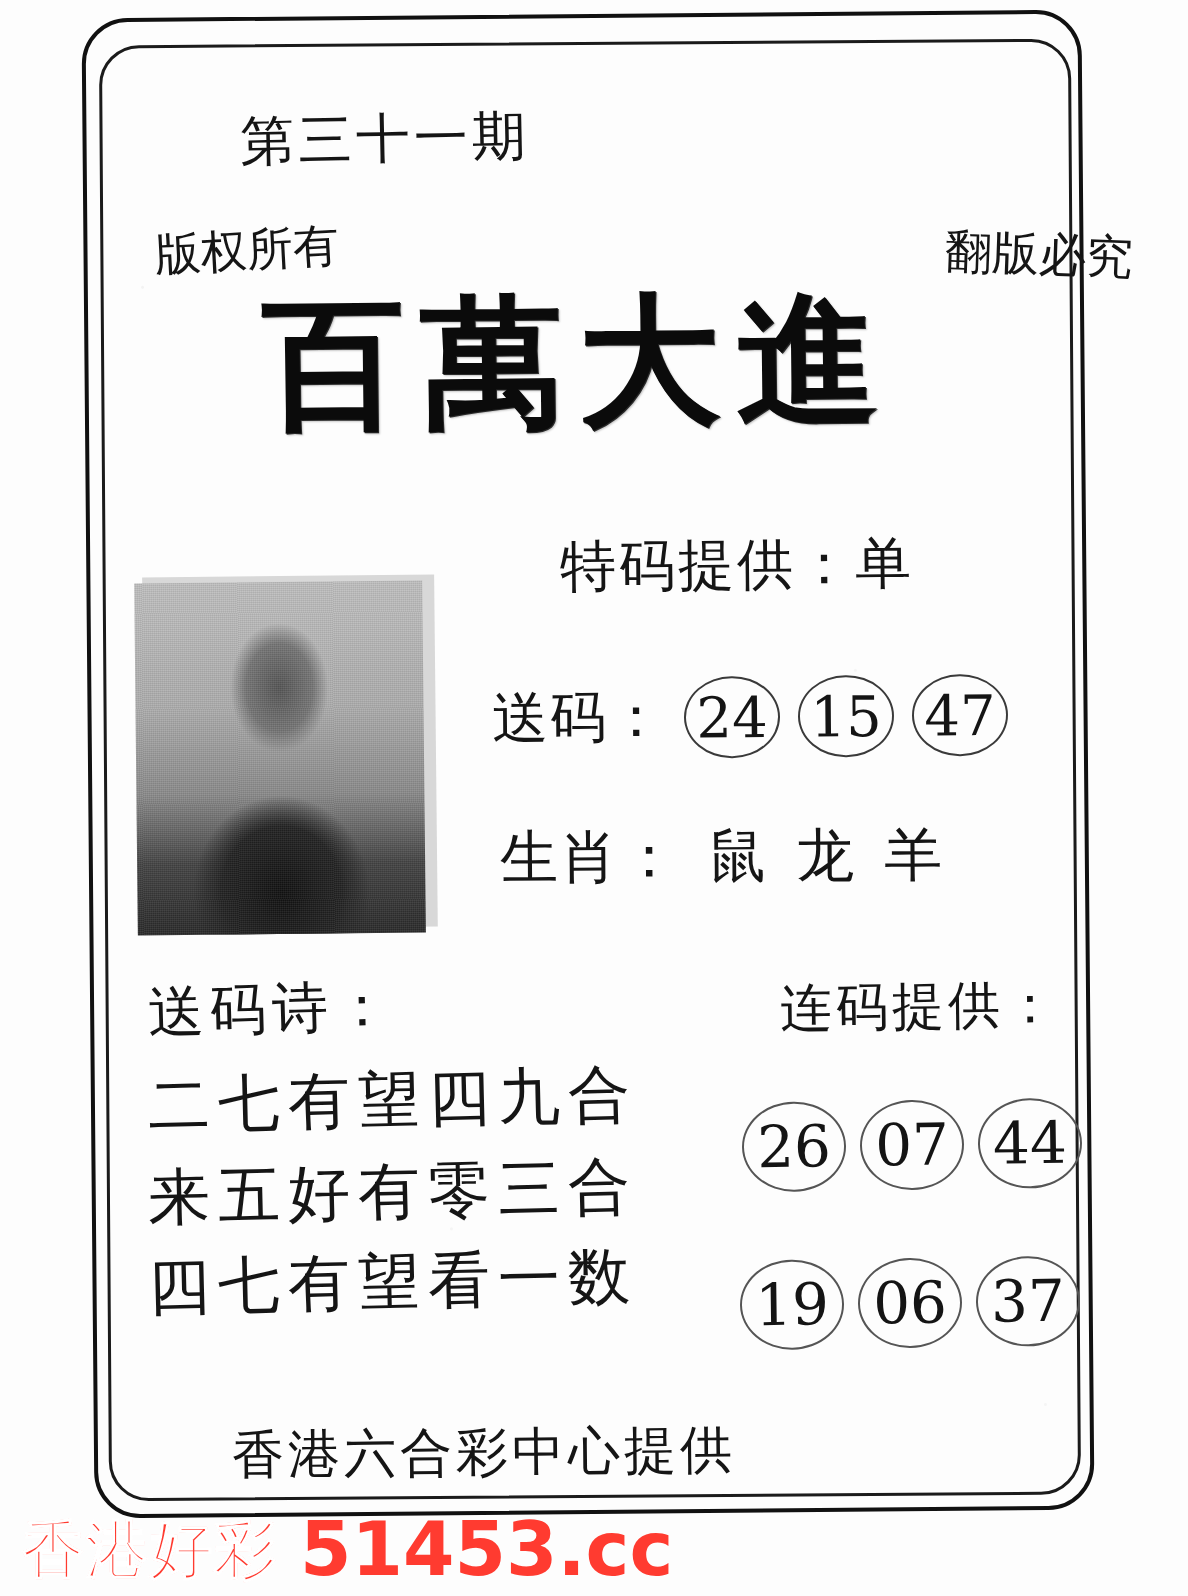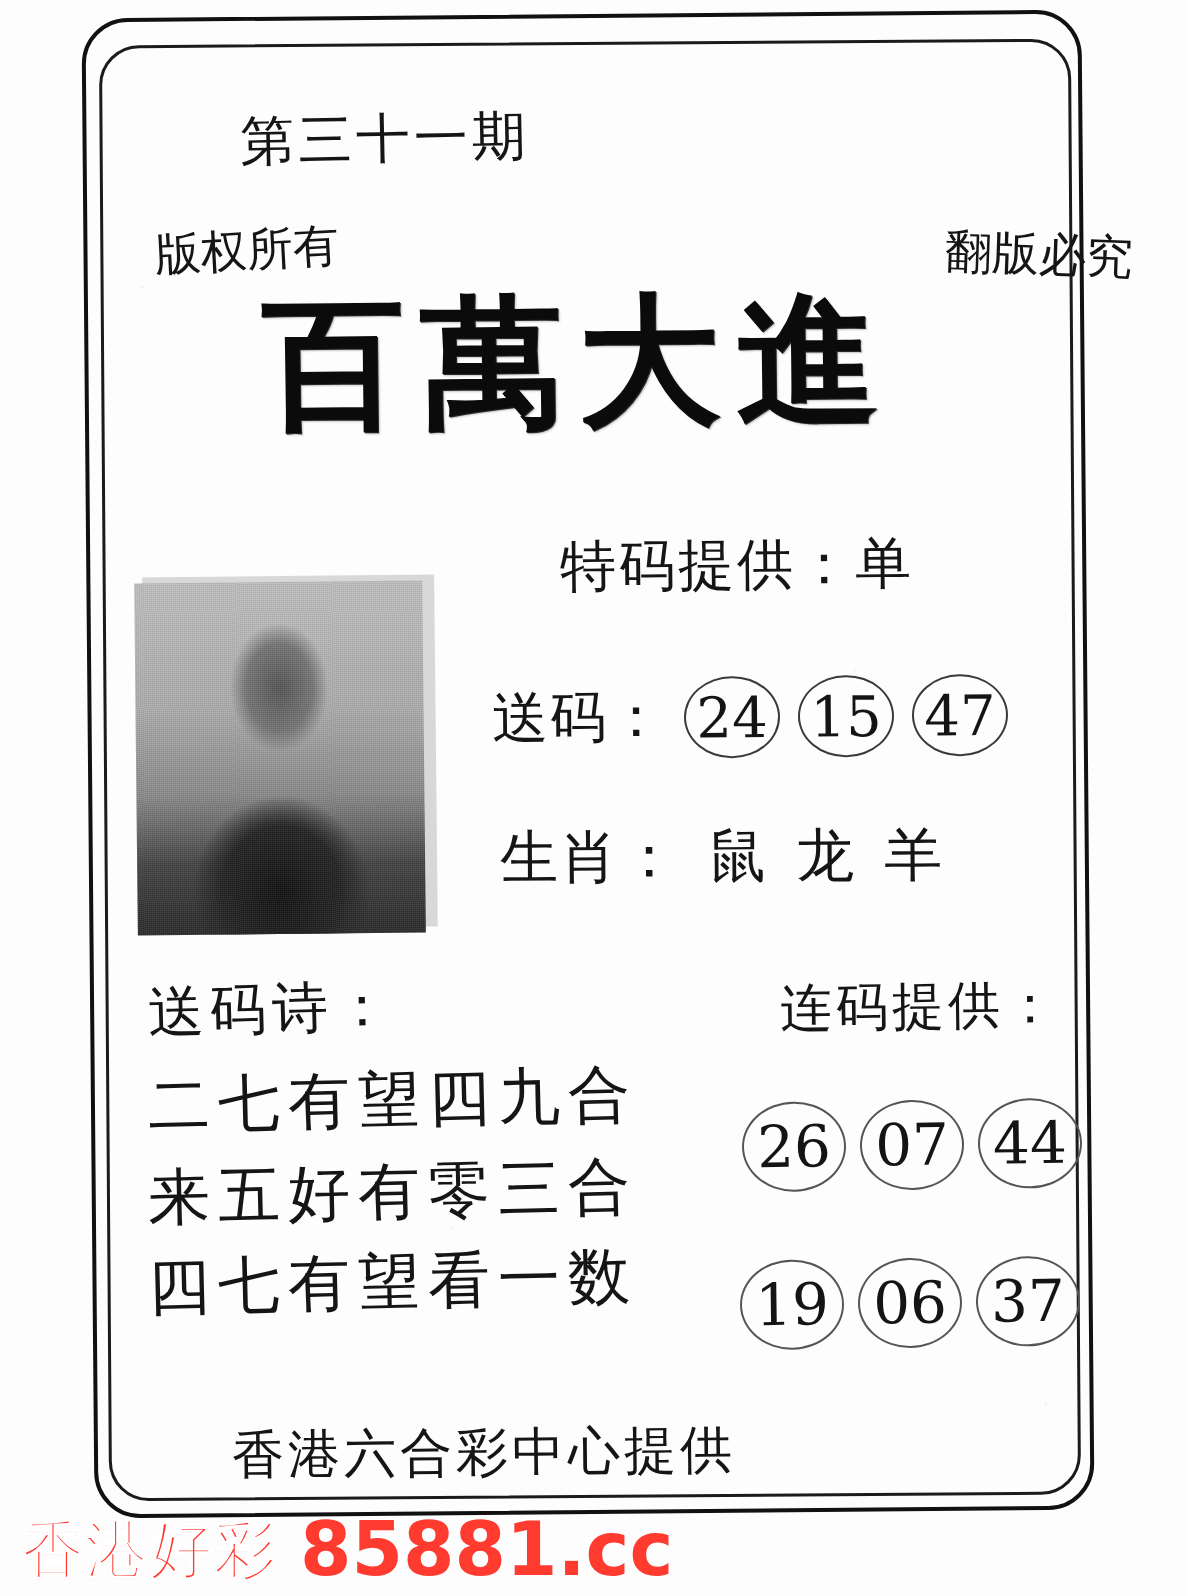--- a/index.html
+++ b/index.html
@@ -330,14 +330,14 @@
     <div class="ball-lg">37</div>
   </div>
 
   <div class="cn" id="footer-line">香港六合彩中心提供</div>
 
   <div id="speckle"></div>
 </div>
 
 <div id="watermark">
   <span class="wm-cn">香港好彩</span>
-  <span class="wm-num">85881.cc</span>
+  <span class="wm-num">51453.cc</span>
 </div>
 
 </body></html>

